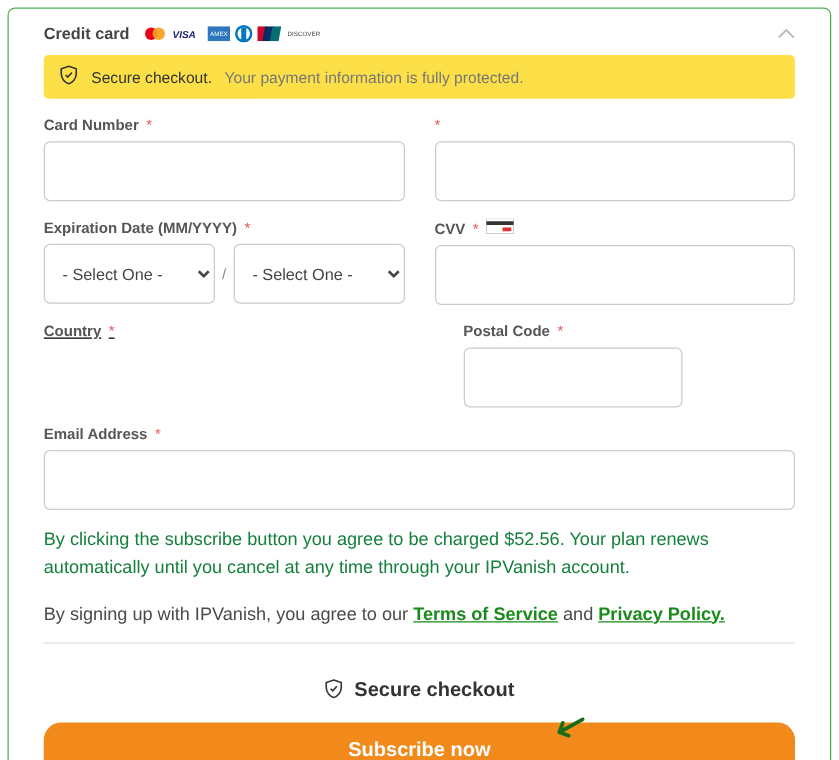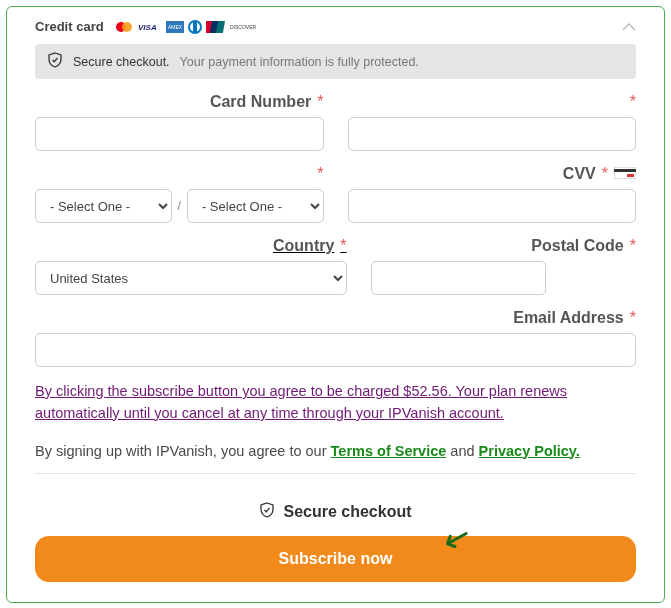--- a/index.html
+++ b/index.html
@@ -4,33 +4,33 @@
 <style>
 * { box-sizing: border-box; margin: 0; padding: 0; }
 body { font-family: -apple-system, "Segoe UI", Arial, sans-serif; background: #fff; padding: 6px; width: 671px; }
 .panel { border: 1px solid #4CAF50; border-radius: 6px; padding: 12px 28px 20px; }
 .header { display: flex; align-items: center; justify-content: space-between; margin-bottom: 10px; }
 .header-left { display: flex; align-items: center; gap: 10px; }
 .header-title { font-weight: 700; font-size: 13px; color: #444; }
 .card-logos { display: flex; gap: 4px; align-items: center; }
 .logo { height: 12px; display: inline-flex; align-items: center; }
 .chev { color: #bbb; font-size: 12px; }
-.secure-banner { background: #e5e5e5; border-radius: 4px; padding: 8px 12px; display: flex; align-items: center; gap: 10px; font-size: 12.5px; color: #555; margin-bottom: 14px; }
+.secure-banner { background: #fde047; border-radius: 4px; padding: 8px 12px; display: flex; align-items: center; gap: 10px; font-size: 12.5px; color: #555; margin-bottom: 14px; }
 .secure-banner .s1 { color: #333; }
 .secure-banner .s2 { color: #777; }
 .row { display: flex; gap: 24px; margin-bottom: 14px; }
 .col { flex: 1; }
-.label { font-size: 16px; font-weight: 700; color: #555; margin-bottom: 6px; display: flex; align-items: center; gap: 6px; justify-content: flex-end; }
+.label { font-size: 12px; font-weight: 700; color: #555; margin-bottom: 6px; display: flex; align-items: center; gap: 6px; }
 .req { color: #e55; font-weight: 400; }
-.ctrl { width: 100%; height: 34px; border: 1px solid #ccc; border-radius: 5px; padding: 0 10px; font-size: 13px; background: #fff; color: #444; }
+.ctrl { width: 100%; height: 48px; border: 1px solid #ccc; border-radius: 5px; padding: 0 10px; font-size: 13px; background: #fff; color: #444; }
 select.ctrl { appearance: auto; }
 .exp-row { display: flex; align-items: center; gap: 6px; }
 .exp-row .sep { color: #888; font-size: 12px; }
 .cvv-icon { display: inline-block; }
-.disclaim { font-size: 14.5px; color: #701a75; line-height: 1.5; margin: 14px 0 18px; text-decoration: underline; }
+.disclaim { font-size: 14.5px; color: #15803d; line-height: 1.5; margin: 14px 0 18px; }
 .agree { font-size: 14.5px; color: #4a4a4a; margin-bottom: 14px; }
 .link { color: #1a8a1a; font-weight: 700; text-decoration: underline; cursor: pointer; }
 .hr { border: none; border-top: 1px solid #e2e2e2; margin: 6px 0 28px; }
 .secure2 { text-align: center; font-size: 16px; font-weight: 700; color: #333; margin-bottom: 14px; display: flex; justify-content: center; align-items: center; gap: 8px; position: relative; }
 .btn { width: 100%; background: #f28a1b; color: #fff; border: none; border-radius: 14px; height: 46px; font-size: 16px; font-weight: 700; cursor: pointer; }
 .arrow-overlay { position: relative; }
 .arrow { position: absolute; right: 168px; top: -10px; color: #1a6b1a; font-size: 28px; transform: rotate(20deg); pointer-events: none; }
 .country-row .col:first-child { flex: 1.08; text-decoration: underline; }
 .country-row .col:last-child { flex: 0.92; }
 .postal-input { width: 66%; }
@@ -109,20 +109,21 @@
       <div class="label">
           <span class="req">*</span>
         </div>
       <input class="ctrl" style="">
     </div>
   </div>
 
   <div class="row">
     <div class="col">
       <div class="label">
+          <span>Expiration Date (MM/YYYY)</span>
           <span class="req">*</span>
         </div>
       <div class="exp-row">
         <select class="ctrl"><option>- Select One -</option></select>
         <span class="sep">/</span>
         <select class="ctrl"><option>- Select One -</option></select>
       </div>
     </div>
     <div class="col">
       <div class="label">
@@ -137,21 +138,20 @@
       <input class="ctrl" style="">
     </div>
   </div>
 
   <div class="row country-row">
     <div class="col">
       <div class="label">
           <span>Country</span>
           <span class="req">*</span>
         </div>
-      <select class="ctrl"><option>United States</option></select>
     </div>
     <div class="col">
       <div class="label">
           <span>Postal Code</span>
           <span class="req">*</span>
         </div>
       <input class="ctrl postal-input" style="">
     </div>
   </div>
 

